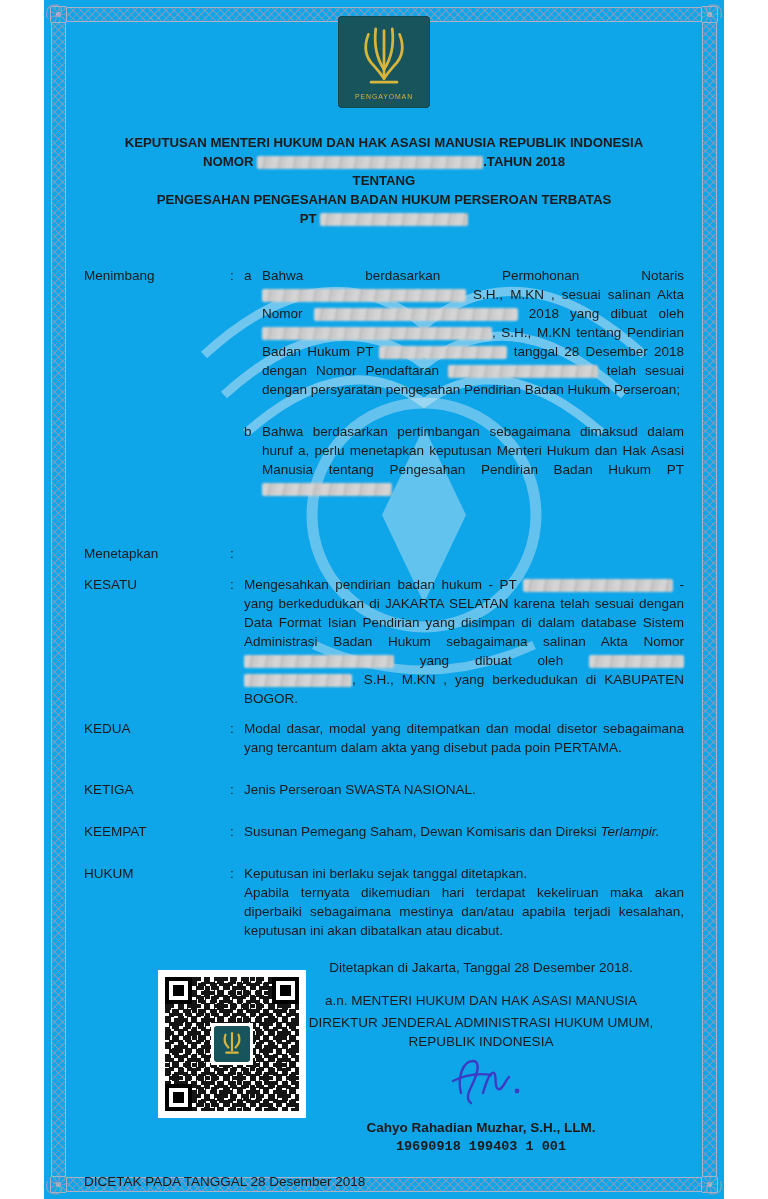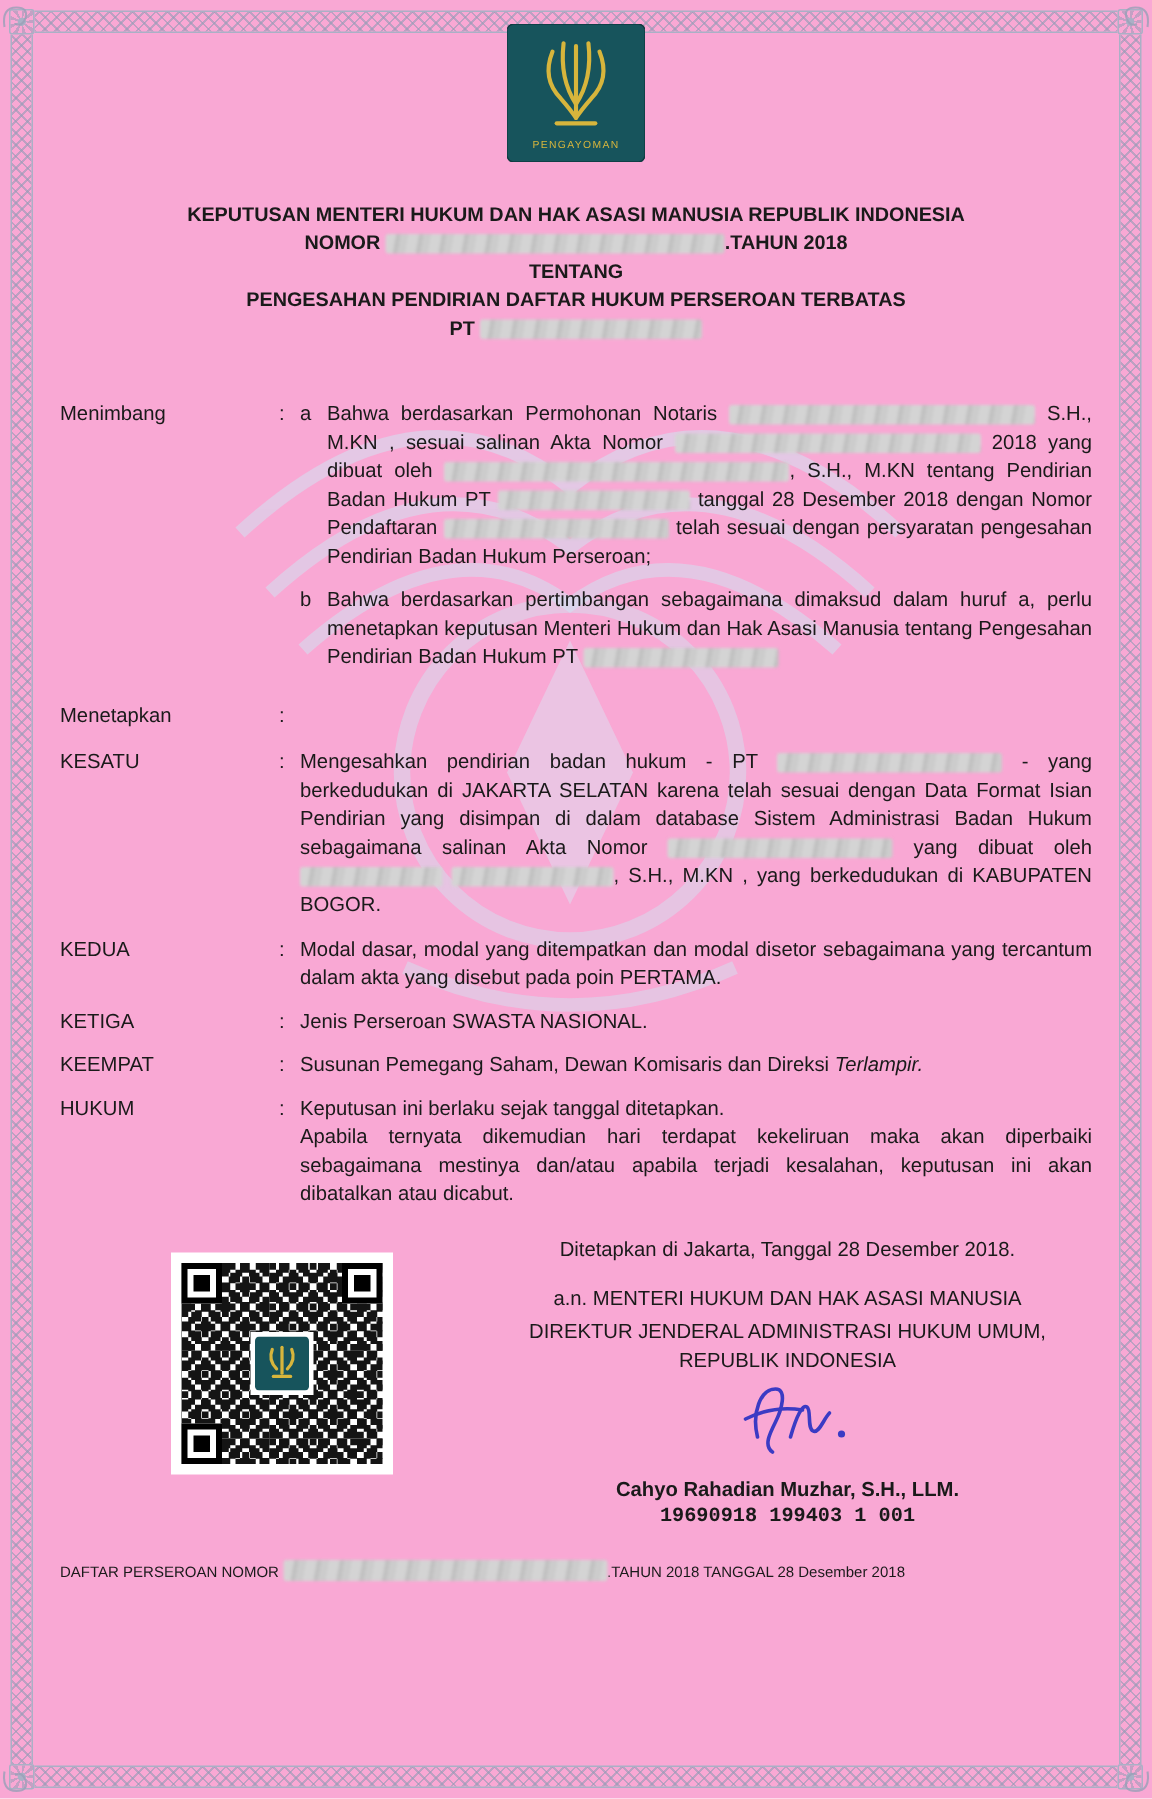--- a/index.html
+++ b/index.html
@@ -1,19 +1,19 @@
 <!DOCTYPE html>
 <html><head>
 <meta charset="utf-8">
 <style>
   * { box-sizing: border-box; }
   html, body { margin:0; padding:0; background:#fff; }
   .page {
-    position:relative; width:768px; height:1199px; margin:0 auto;
-    background:#f9a8d4; overflow:hidden;
+    position:relative; width:680px; height:1199px; margin:0 auto;
+    background:#0ea5e9; overflow:hidden;
     font-family:"Liberation Sans", sans-serif; color:#1a1a1a;
   }
   
   .fr { position:absolute;
     background-image:
       repeating-linear-gradient(45deg, rgba(150,155,182,0.6) 0 1.3px, transparent 1.3px 5.5px),
       repeating-linear-gradient(-45deg, rgba(150,155,182,0.6) 0 1.3px, transparent 1.3px 5.5px);
   }
   .fr.h { left:23px; right:23px; height:15px; border-top:1px solid #aab0c6; border-bottom:1px solid #aab0c6; }
   .fr.top { top:7px; } .fr.bottom { bottom:7px; }
@@ -41,21 +41,21 @@
 
   .title-block { text-align:center; margin-top:20px; font-weight:bold; font-size:13.2px; line-height:19px; }
   .title-block .tline { white-space:nowrap; }
 
   .redact { display:inline-block; height:13px; vertical-align:text-bottom; border-radius:2px;
     background:repeating-linear-gradient(100deg,#d4d4d4 0 7px,#c1c1c1 7px 10px,#cccccc 10px 15px);
     filter:blur(1.2px);
   }
 
   .body-block { margin-top:38px; }
-  .row { display:grid; grid-template-columns:146px 14px 1fr; margin-top:10px; }
+  .row { display:grid; grid-template-columns:146px 14px 1fr; margin-top:23px; }
   .row.m4 { grid-template-columns:146px 14px 18px 1fr; }
   .cell-text { text-align:justify; }
   .center-head { text-align:center; font-weight:bold; margin-top:30px; letter-spacing:1px; }
   .it { font-style:italic; }
   .p2 { display:block; }
 
   
   .close-area { position:relative; margin-top:18px; min-height:200px; }
   .qr { position:absolute; left:74px; top:12px; width:148px; height:148px; background:#fff; padding:7px; }
   .qr-body { position:relative; width:100%; height:100%;
@@ -132,21 +132,21 @@
           <path d="M36 72 h28"></path>
         </g>
         <text x="50" y="90" text-anchor="middle" font-size="7.5" letter-spacing="1" fill="#d7b53c">PENGAYOMAN</text>
       </svg>
     </div>
 
     <div class="title-block">
       <div class="tline">KEPUTUSAN MENTERI HUKUM DAN HAK ASASI MANUSIA REPUBLIK INDONESIA</div>
       <div class="tline"><span>NOMOR </span><span class="redact" style="width:226px"></span><span>.TAHUN 2018</span></div>
       <div class="tline">TENTANG</div>
-      <div class="tline">PENGESAHAN PENDIRIAN DAFTAR HUKUM PERSEROAN TERBATAS</div>
+      <div class="tline">PENGESAHAN PENGESAHAN BADAN HUKUM PERSEROAN TERBATAS</div>
       <div class="tline"><span>PT </span><span class="redact" style="width:148px"></span></div>
     </div>
 
     <div class="body-block">
 
       <div class="row m4">
         <div>Menimbang</div>
         <div>:</div>
         <div>a</div>
         <div class="cell-text"><span>Bahwa berdasarkan Permohonan Notaris </span><span class="redact" style="width:204px"></span><span> S.H., M.KN , sesuai salinan Akta Nomor </span><span class="redact" style="width:204px"></span><span> 2018 yang dibuat oleh </span><span class="redact" style="width:230px"></span><span>, S.H., M.KN tentang Pendirian Badan Hukum PT </span><span class="redact" style="width:128px"></span><span> tanggal 28 Desember 2018 dengan Nomor Pendaftaran </span><span class="redact" style="width:150px"></span><span> telah sesuai dengan persyaratan pengesahan Pendirian Badan Hukum Perseroan;</span></div>
@@ -240,17 +240,18 @@
             </g>
             <circle cx="82" cy="38" r="2.4" fill="#3b3bc4"></circle>
           </svg>
         </div>
         <div class="sign-name">Cahyo Rahadian Muzhar, S.H., LLM.</div>
         <div class="sign-nip">19690918 199403 1 001</div>
       </div>
     </div>
 
     <div class="footer-lines">
+      <div>DICETAK PADA TANGGAL 28 Desember 2018</div>
       <div class="footer-daftar"><span>DAFTAR PERSEROAN NOMOR </span><span class="redact" style="width:216px;height:14px"></span><span>.TAHUN 2018 TANGGAL 28 Desember 2018</span></div>
     </div>
 
   </div>
 </div>
 
 </body></html>

